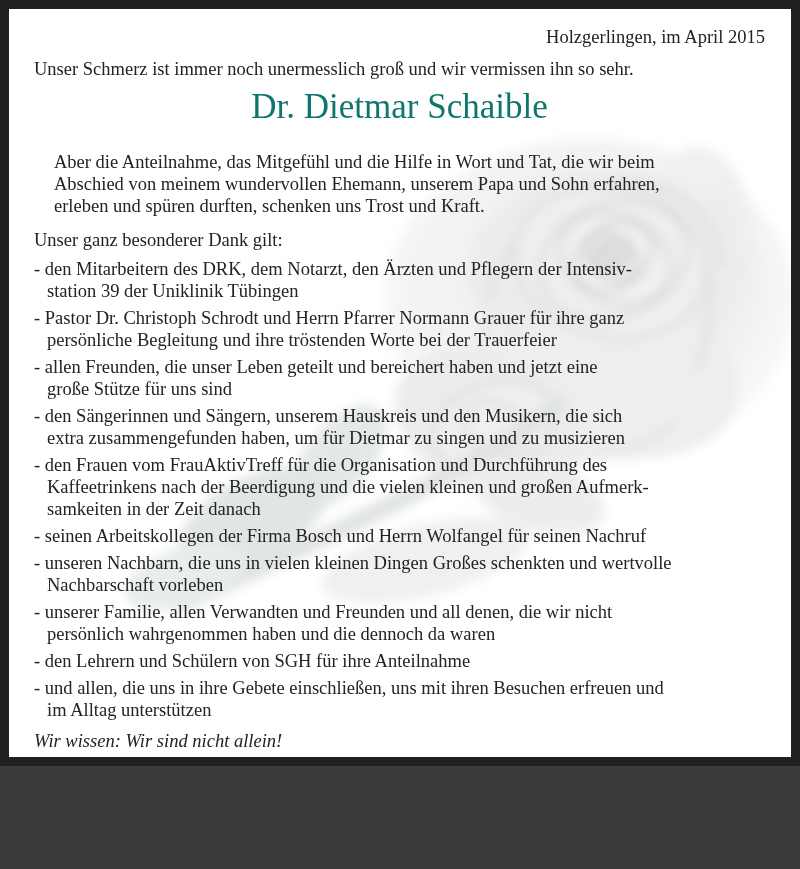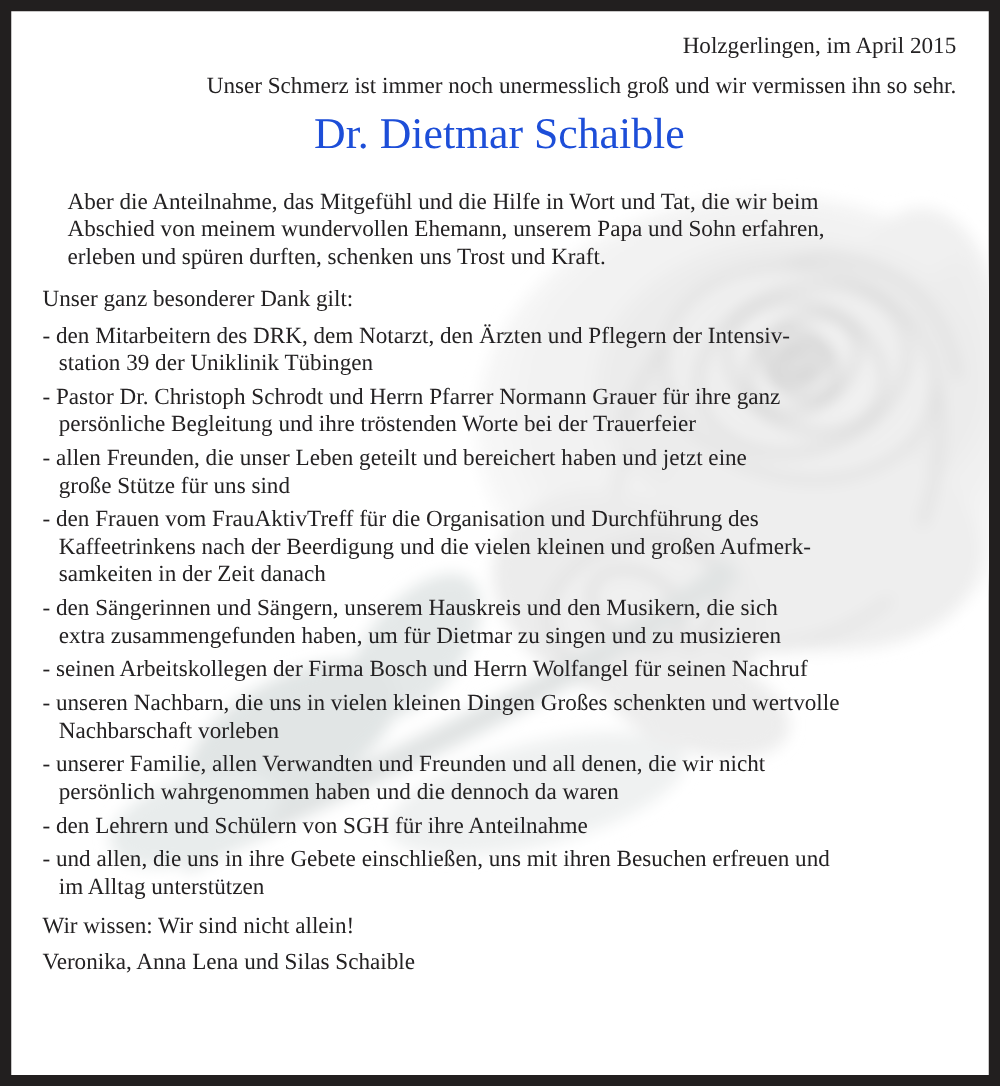--- a/index.html
+++ b/index.html
@@ -3,21 +3,21 @@
 <meta charset="utf-8">
 <style>
   html, body {
     margin: 0;
     padding: 0;
     background: #3a3a3a;
     font-family: "Liberation Serif", "DejaVu Serif", serif;
   }
   .page {
     width: 800px;
-    height: 869px;
+    height: 766px;
     box-sizing: border-box;
     border: 9px solid #221f1f;
     background: #ffffff;
     position: relative;
     overflow: hidden;
   }
   .watermark {
     position: absolute;
     inset: 0;
     width: 100%;
@@ -31,49 +31,49 @@
     padding: 17px 26px 0 25px;
     color: #242223;
     font-size: 18.5px;
     line-height: 22px;
   }
   .dateline {
     text-align: right;
   }
   .intro {
     margin-top: 10px;
-    text-align: right;
   }
   .title {
     margin-top: 6px;
     font-size: 35px;
     line-height: 42px;
     text-align: center;
     font-weight: normal;
-    color: #1d4ed8;
+    color: #0f766e;
   }
   .paragraph {
     margin-top: 18px;
     white-space: pre-line;
     margin-left: 20px;
   }
   .thanks-heading {
     margin-top: 12px;
   }
   .thanks-list {
     margin-top: 7px;
   }
   .thanks-item {
     white-space: pre-line;
     padding-left: 13px;
     text-indent: -13px;
     margin-bottom: 5px;
   }
   .closing {
     margin-top: 9px;
+    font-style: italic;
   }
   .signature {
     margin-top: 7px;
   }
 </style>
 </head>
 <body>
 
 <div class="page">
 
@@ -135,25 +135,25 @@
 
     <div class="thanks-heading">Unser ganz besonderer Dank gilt:</div>
 
     <div class="thanks-list">
       <div class="thanks-item">- den Mitarbeitern des DRK, dem Notarzt, den Ärzten und Pflegern der Intensiv-
 station 39 der Uniklinik Tübingen</div>
       <div class="thanks-item">- Pastor Dr. Christoph Schrodt und Herrn Pfarrer Normann Grauer für ihre ganz
 persönliche Begleitung und ihre tröstenden Worte bei der Trauerfeier</div>
       <div class="thanks-item">- allen Freunden, die unser Leben geteilt und bereichert haben und jetzt eine
 große Stütze für uns sind</div>
+      <div class="thanks-item">- den Sängerinnen und Sängern, unserem Hauskreis und den Musikern, die sich
+extra zusammengefunden haben, um für Dietmar zu singen und zu musizieren</div>
       <div class="thanks-item">- den Frauen vom FrauAktivTreff für die Organisation und Durchführung des
 Kaffeetrinkens nach der Beerdigung und die vielen kleinen und großen Aufmerk-
 samkeiten in der Zeit danach</div>
-      <div class="thanks-item">- den Sängerinnen und Sängern, unserem Hauskreis und den Musikern, die sich
-extra zusammengefunden haben, um für Dietmar zu singen und zu musizieren</div>
       <div class="thanks-item">- seinen Arbeitskollegen der Firma Bosch und Herrn Wolfangel für seinen Nachruf</div>
       <div class="thanks-item">- unseren Nachbarn, die uns in vielen kleinen Dingen Großes schenkten und wertvolle
 Nachbarschaft vorleben</div>
       <div class="thanks-item">- unserer Familie, allen Verwandten und Freunden und all denen, die wir nicht
 persönlich wahrgenommen haben und die dennoch da waren</div>
       <div class="thanks-item">- den Lehrern und Schülern von SGH für ihre Anteilnahme</div>
       <div class="thanks-item">- und allen, die uns in ihre Gebete einschließen, uns mit ihren Besuchen erfreuen und
 im Alltag unterstützen</div>
     </div>
 

